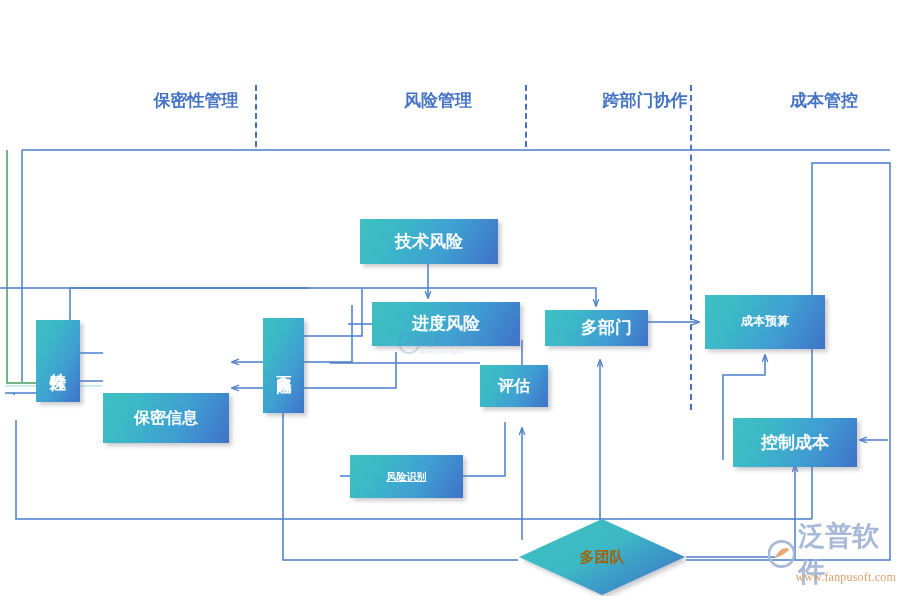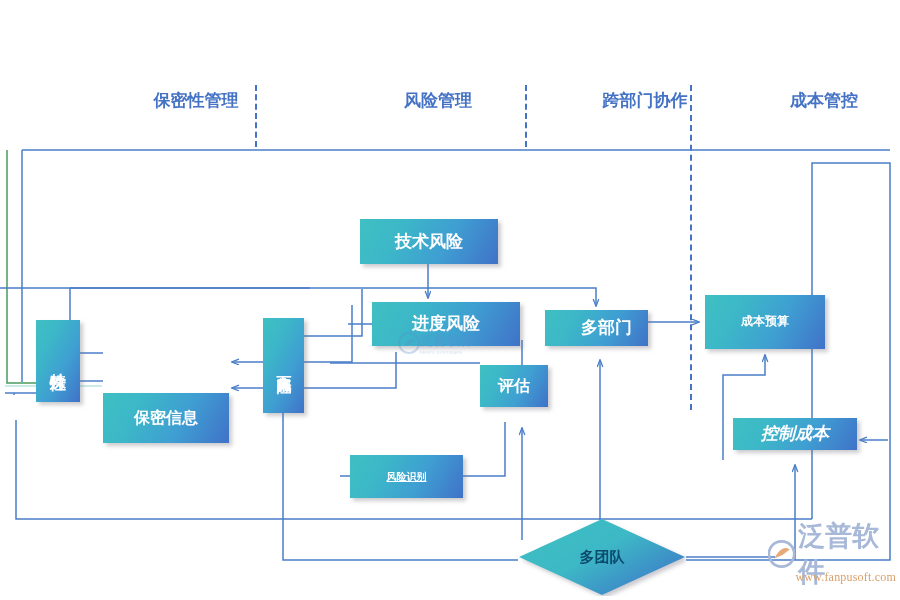--- a/index.html
+++ b/index.html
@@ -97,21 +97,21 @@
   }
   .diamond-label {
     position: absolute;
     left: 0;
     top: 0;
     width: 100%;
     height: 100%;
     display: flex;
     align-items: center;
     justify-content: center;
-    color: #0c4a6e;
+    color: #a16207;
     font-size: 15px;
     font-weight: bold;
     font-family: "Liberation Serif", "DejaVu Serif", serif;
   }
 
   
   .watermark-mid {
     position: absolute;
     left: 398px;
     top: 326px;
@@ -251,21 +251,21 @@
   <div id="nodes">
       <div class="node vertical" style="left: 36px; top: 320px; width: 44px; height: 82px; font-size: 16px;">特殊性</div>
       <div class="node" style="left: 103px; top: 353px; width: 126px; height: 50px; font-size: 16px; margin-top: 40px;">保密信息</div>
       <div class="node vertical" style="left: 263px; top: 318px; width: 41px; height: 95px; font-size: 15px;">面临风险</div>
       <div class="node" style="left: 360px; top: 219px; width: 138px; height: 45px; font-size: 17px;">技术风险</div>
       <div class="node" style="left: 372px; top: 302px; width: 148px; height: 44px; font-size: 17px;">进度风险</div>
       <div class="node" style="left: 480px; top: 365px; width: 68px; height: 42px; font-size: 16px;">评估</div>
       <div class="node" style="left: 350px; top: 455px; width: 113px; height: 43px; font-size: 10px; text-decoration: underline;">风险识别</div>
       <div class="node" style="left: 545px; top: 310px; width: 103px; height: 36px; font-size: 17px; padding-left: 20px;">多部门</div>
       <div class="node" style="left: 705px; top: 295px; width: 120px; height: 54px; font-size: 12px;">成本预算</div>
-      <div class="node" style="left: 733px; top: 418px; width: 124px; height: 32px; font-size: 17px; font-style: italic;">控制成本</div>
+      <div class="node" style="left: 733px; top: 418px; width: 124px; height: 49px; font-size: 17px;">控制成本</div>
     </div>
 
   <div class="diamond-wrap" id="diamond" style="left: 518px; top: 518px; width: 168px; height: 78px;">
     <svg class="diamond-shape" viewBox="0 0 168 78" preserveAspectRatio="none">
       <defs>
         <linearGradient id="dg" x1="0" y1="0.1" x2="1" y2="0.9">
           <stop offset="0%" stop-color="#3fc0c2"></stop>
           <stop offset="45%" stop-color="#3cb8c6"></stop>
           <stop offset="100%" stop-color="#4072c8"></stop>
         </linearGradient>

